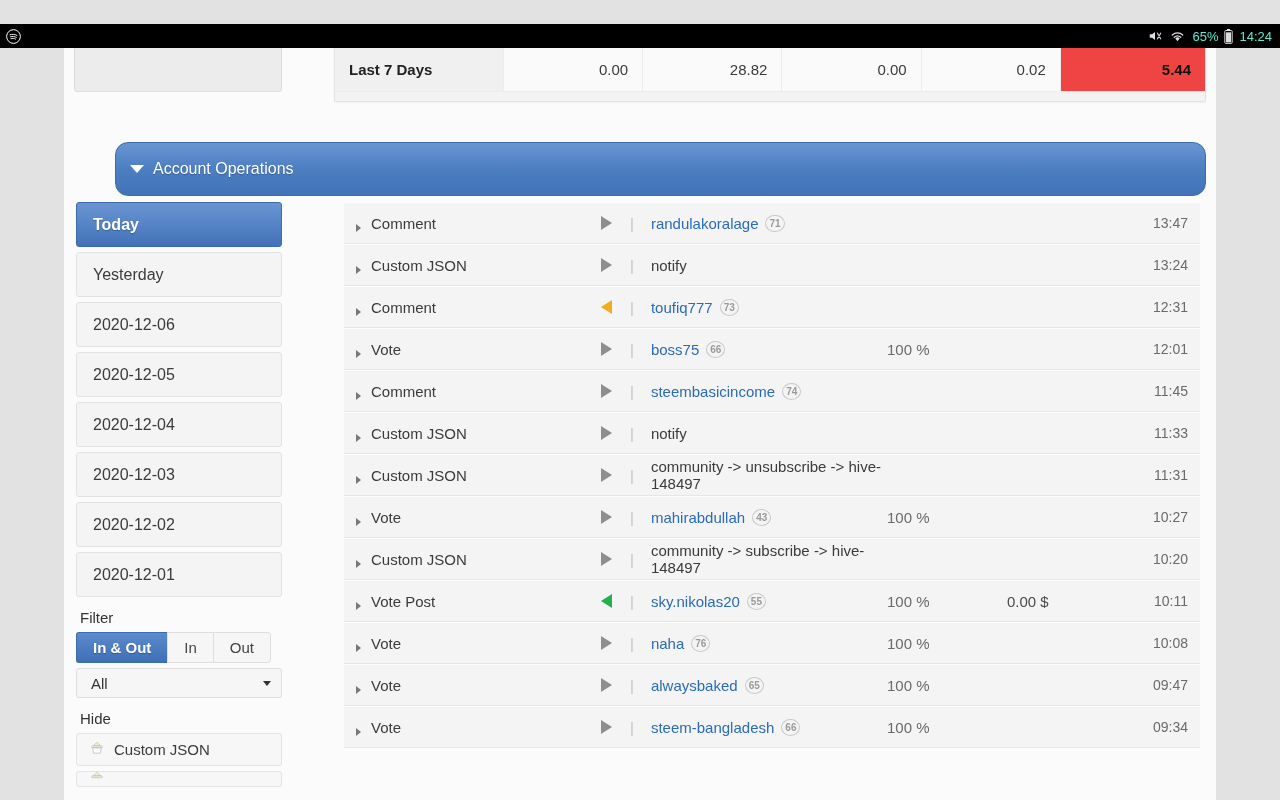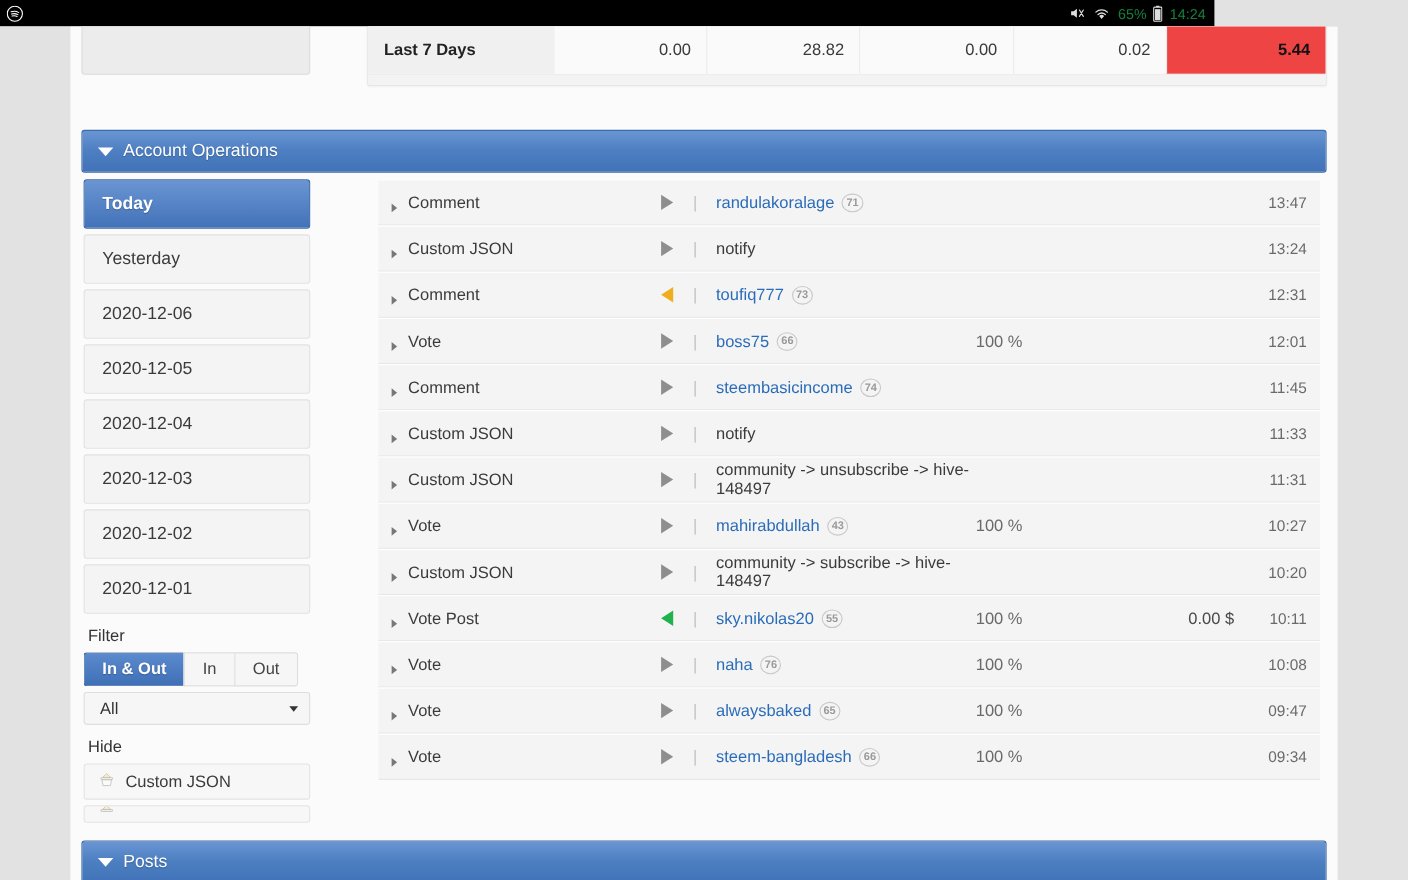--- a/index.html
+++ b/index.html
@@ -4,23 +4,23 @@
 <style>
   * { box-sizing: border-box; margin: 0; padding: 0; }
   html, body {
     width: 1280px; height: 800px; overflow: hidden;
     font-family: "Liberation Sans", sans-serif;
     background: #e2e2e2;
   }
 
   
   .statusbar {
-    height: 24px; width: 1104px; background: #000; color: #15803d;
+    height: 24px; width: 1280px; background: #000; color: #5eead4;
     display: flex; align-items: center; justify-content: space-between;
-    padding: 0 8px 0 6px; font-size: 13px;
+    padding: 0 8px 0 6px; font-size: 13px; margin-top: 24px;
   }
   .sb-left { display: flex; align-items: center; gap: 6px; }
   .sb-right { display: flex; align-items: center; gap: 6px; font-size: 13px; }
   .sb-icon { display: inline-flex; align-items: center; }
 
   
   .page {
     position: relative; width: 1280px; height: 776px;
     background: #e2e2e2; overflow: hidden;
   }
@@ -50,25 +50,26 @@
     flex: 0 0 168px; border-left: none; background: #f0f0f0;
     font-weight: 600; color: #222;
   }
   .summary-num { flex: 1; justify-content: flex-end; background: #fafafa; }
   .summary-num.strong { font-weight: 700; color: #111; background: #ef4444; padding-left: 20px; }
   .summary-tail { height: 10px; background: #f3f3f3; border-top: 1px solid #ececec; }
 
   
   .panel { margin: 0 10px; }
   .panel-head {
-    height: 39px; display: flex; align-items: center; gap: 9px;
+    height: 54px; display: flex; align-items: center; gap: 9px;
     padding: 0 14px; color: #fff; font-size: 16px;
     background: linear-gradient(to bottom, #6a95d3 0%, #4c7ec1 50%, #4273b9 100%);
-    border: 1px solid #3d6aa8; border-radius: 3px;
+    border: 1px solid #3d6aa8; border-radius: 13px;
     text-shadow: 0 1px 1px rgba(0,0,0,.25);
+    margin-left: 41px;
   }
   .caret-down {
     width: 0; height: 0; border-left: 7px solid transparent;
     border-right: 7px solid transparent; border-top: 8px solid #fff;
   }
 
   
   .ops-body { display: flex; gap: 16px; padding-top: 6px; }
 
   .ops-side { width: 208px; flex: 0 0 208px; padding-left: 2px; }
@@ -141,21 +142,21 @@
   .op-sep { color: #c3c3c3; margin: 0 10px 0 4px; }
   .op-target { flex: 1; display: flex; align-items: center; gap: 7px; min-width: 0; }
   .op-user { color: #2b6cb8; }
   .op-plain { color: #3b3b3b; }
   .rep-badge {
     display: inline-flex; align-items: center; justify-content: center;
     min-width: 17px; height: 17px; padding: 0 3px; border-radius: 50%;
     border: 1px solid #c8c8c8; color: #9a9a9a; font-size: 10px; background: transparent; font-weight: bold;
   }
   .op-pct { flex: 0 0 120px; text-align: left; color: #6a6a6a; font-size: 15px; }
-  .op-amt { flex: 0 0 115px; text-align: right; color: #4a4a4a; font-size: 15px; }
+  .op-amt { flex: 0 0 115px; text-align: left; color: #4a4a4a; font-size: 15px; }
   .op-time { flex: 0 0 78px; text-align: right; padding-right: 12px; color: #6a6a6a; font-size: 14px; }
 
   
   .posts-wrap { margin-top: 16px; }
 </style>
 </head>
 <body>
 
 <div class="statusbar">
   <div class="sb-left">

